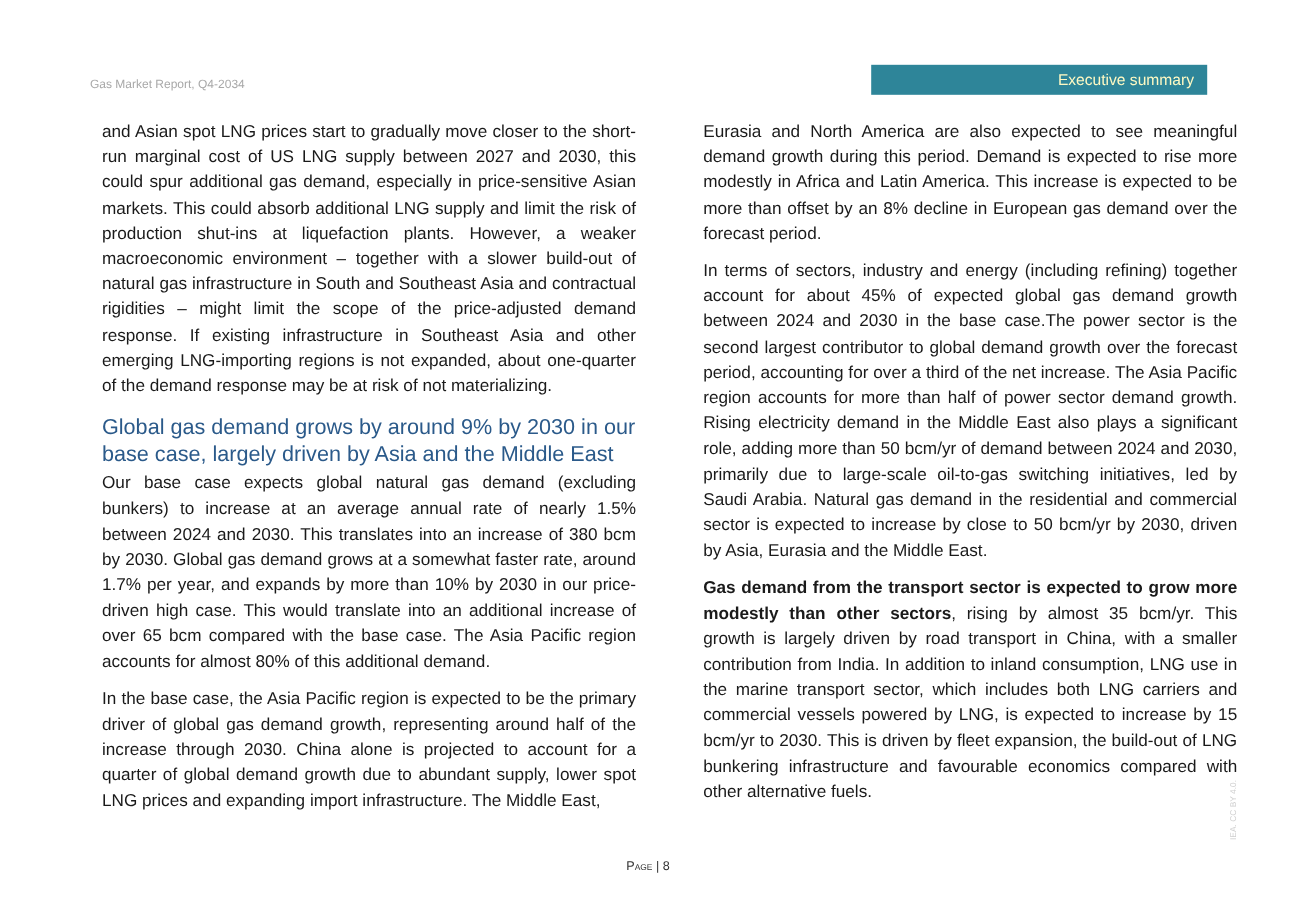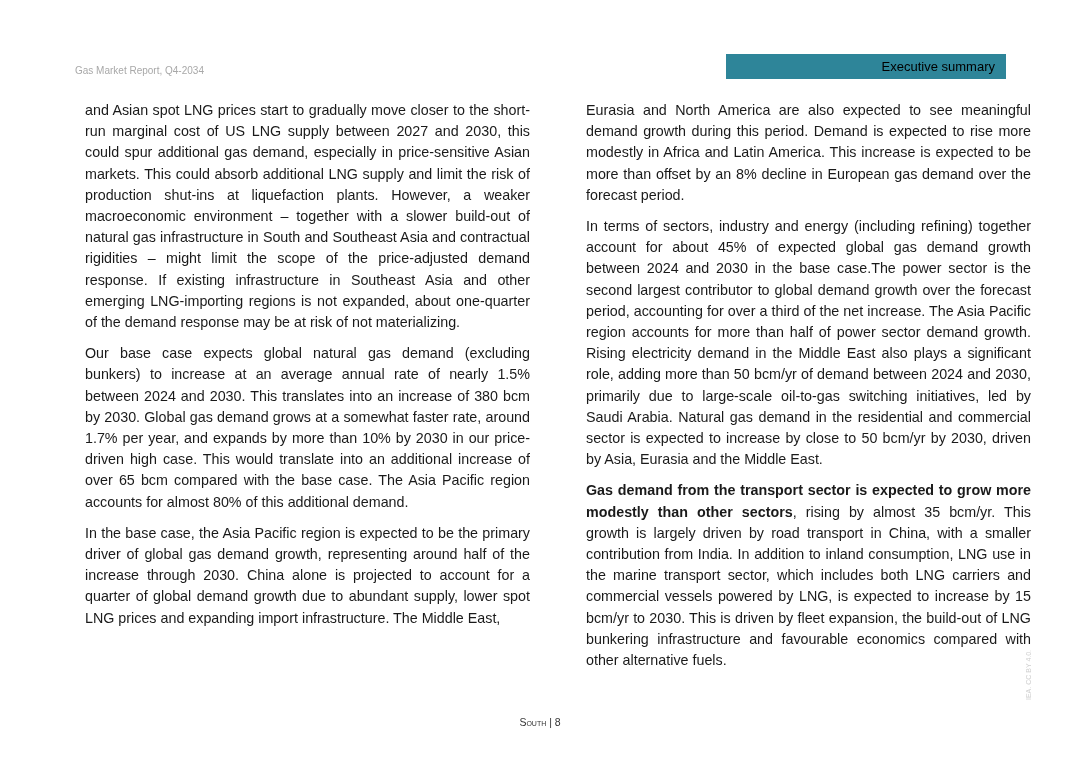--- a/index.html
+++ b/index.html
@@ -1,42 +1,43 @@
 <!DOCTYPE html>
 <html><head>
   <meta charset="utf-8">
   <style>
     html, body { margin: 0; padding: 0; background: #ffffff; }
     body { width: 1080px; height: 764px; position: relative; overflow: hidden; font-family: "Liberation Sans", sans-serif; color: #1a1a1a; }
     .report-title { position: absolute; left: 75px; top: 65px; font-size: 10px; color: #a8a8a8; }
-    .section-tab { position: absolute; left: 726px; top: 54px; width: 280px; height: 25px; background: #2e8599; color: #000000; font-size: 13px; box-sizing: border-box; padding-right: 11px; text-align: right; line-height: 25px; }
+    .section-tab { position: absolute; left: 726px; top: 54px; width: 280px; height: 25px; background: #2e8599; color: #fef9c3; font-size: 13px; box-sizing: border-box; padding-right: 11px; text-align: right; line-height: 25px; }
     .col { position: absolute; top: 100px; font-size: 14.3px; line-height: 21.2px; text-align: justify; }
     .col-left { left: 85px; width: 445px; }
     .col-right { left: 586px; width: 445px; }
     .col p { margin: 0 0 10px 0; }
     .col h2 { margin: 12px 0 4px 0; font-weight: normal; color: #2b5a8a; font-size: 18px; line-height: 22px; text-align: left; }
     .bold { font-weight: bold; }
     .page-number { position: absolute; left: 0; width: 1080px; top: 716px; text-align: center; font-size: 10.5px; color: #333; }
     .license { position: absolute; left: 1025px; top: 700px; transform: rotate(-90deg); transform-origin: left top; font-size: 7px; color: #cfcfcf; white-space: nowrap; }
   </style>
 </head>
 <body>
 
 <div class="report-title">Gas Market Report, Q4-2034</div>
 <div class="section-tab">Executive summary</div>
 
 <div class="col col-left">
   <p>and Asian spot LNG prices start to gradually move closer to the short-run marginal cost of US LNG supply between 2027 and 2030, this could spur additional gas demand, especially in price-sensitive Asian markets. This could absorb additional LNG supply and limit the risk of production shut-ins at liquefaction plants. However, a weaker macroeconomic environment – together with a slower build-out of natural gas infrastructure in South and Southeast Asia and contractual rigidities – might limit the scope of the price-adjusted demand response. If existing infrastructure in Southeast Asia and other emerging LNG-importing regions is not expanded, about one-quarter of the demand response may be at risk of not materializing.</p>
+  <h2>Global gas demand grows by around 9% by 2030 in our base case, largely driven by Asia and the Middle East</h2>
   <p>Our base case expects global natural gas demand (excluding bunkers) to increase at an average annual rate of nearly 1.5% between 2024 and 2030. This translates into an increase of 380 bcm by 2030. Global gas demand grows at a somewhat faster rate, around 1.7% per year, and expands by more than 10% by 2030 in our price-driven high case. This would translate into an additional increase of over  65 bcm compared with the base case. The Asia Pacific region accounts for almost 80% of this additional demand.</p>
   <p>In the base case, the Asia Pacific region is expected to be the primary driver of global gas demand growth, representing around half of the increase through 2030. China alone is projected to account for a quarter of global demand growth due to abundant supply, lower spot LNG prices and expanding import infrastructure. The Middle East,</p>
 </div>
 
 <div class="col col-right">
   <p>Eurasia and North America are also expected to see meaningful demand growth during this period. Demand is expected to rise more modestly in Africa and Latin America. This increase is expected to be more than offset by an 8% decline in European gas demand over the forecast period.</p>
   <p>In terms of sectors, industry and energy (including refining) together account for about 45%  of expected global gas demand growth between 2024 and 2030 in the base case.The power sector is the second largest contributor to global demand growth over the forecast period, accounting for over a third of the net increase. The Asia Pacific region accounts for more than  half of power sector demand growth. Rising electricity demand in the Middle East also plays a significant role, adding more than 50 bcm/yr of demand between 2024 and 2030, primarily due to large-scale oil-to-gas switching initiatives, led by Saudi Arabia. Natural gas demand in the residential and commercial sector is expected to increase by close to 50 bcm/yr by 2030, driven by Asia, Eurasia and the Middle East.</p>
   <p><span class="bold">Gas demand from the transport sector is expected to grow more modestly than other sectors</span><span>, rising by almost 35 bcm/yr. This growth is largely driven by road transport in China, with a smaller contribution from India. In addition to inland consumption, LNG use in the marine transport sector, which includes both LNG carriers and commercial vessels powered by LNG, is expected to increase by 15 bcm/yr to 2030. This is driven by fleet expansion, the build-out of LNG bunkering infrastructure and favourable economics compared with other alternative fuels.</span></p>
 </div>
 
 <div class="page-number">
-  <span style="font-variant: small-caps;">South</span><span> | </span><span>8</span>
+  <span style="font-variant: small-caps;">Page</span><span> | </span><span>8</span>
 </div>
 
 <div class="license">IEA. CC BY 4.0.</div>
 
 </body></html>

